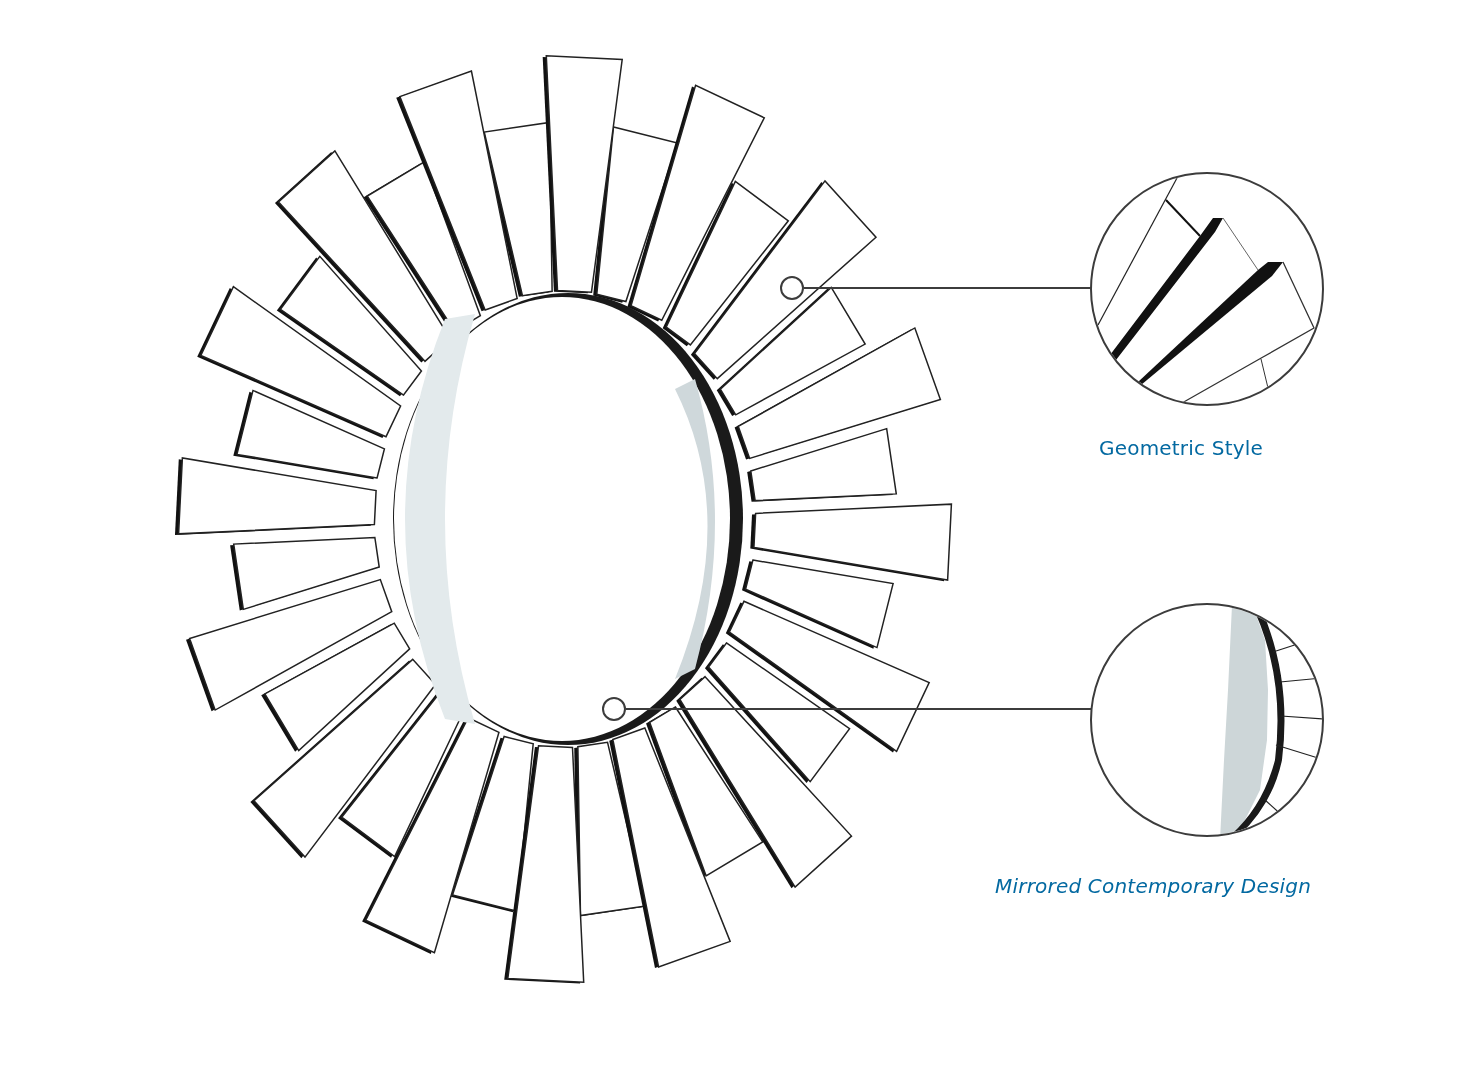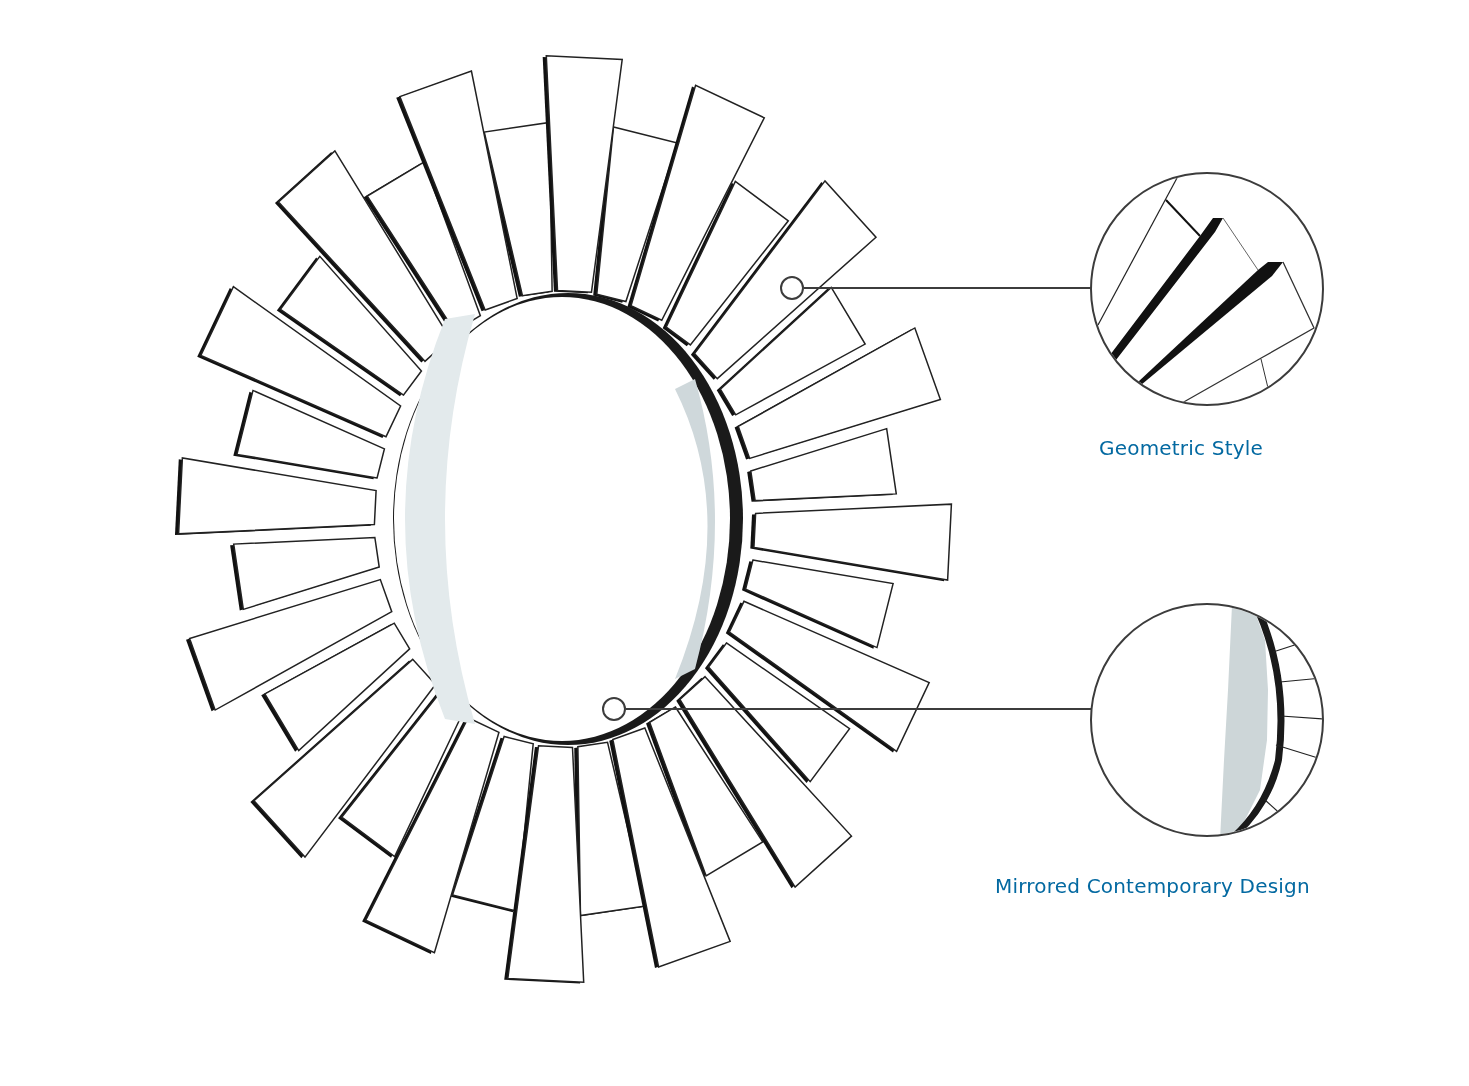--- a/index.html
+++ b/index.html
@@ -1,20 +1,20 @@
 <!DOCTYPE html>
 <html><head>
 <meta charset="utf-8">
 <style>
   html,body{margin:0;padding:0;background:#ffffff;}
   body{width:1469px;height:1086px;position:relative;overflow:hidden;font-family:"DejaVu Sans","Liberation Sans",sans-serif;}
   #stage{position:absolute;left:0;top:0;width:1469px;height:1086px;}
   .label{position:absolute;font-size:20px;color:#0369a1;white-space:nowrap;letter-spacing:0.2px;}
   #label-1{left:1099px;top:436px;}
-  #label-2{left:995px;top:874px;}
+  #label-2{left:995px;top:874px;font-style:italic;}
 </style>
 </head>
 <body>
 
 <svg id="stage" viewBox="0 0 1469 1086" xmlns="http://www.w3.org/2000/svg">
   <defs>
     <linearGradient id="glassL" x1="0" x2="1">
       <stop offset="0" stop-color="#c9d3d6"></stop>
       <stop offset="0.25" stop-color="#eef2f3"></stop>
       <stop offset="0.35" stop-color="#ffffff"></stop>

